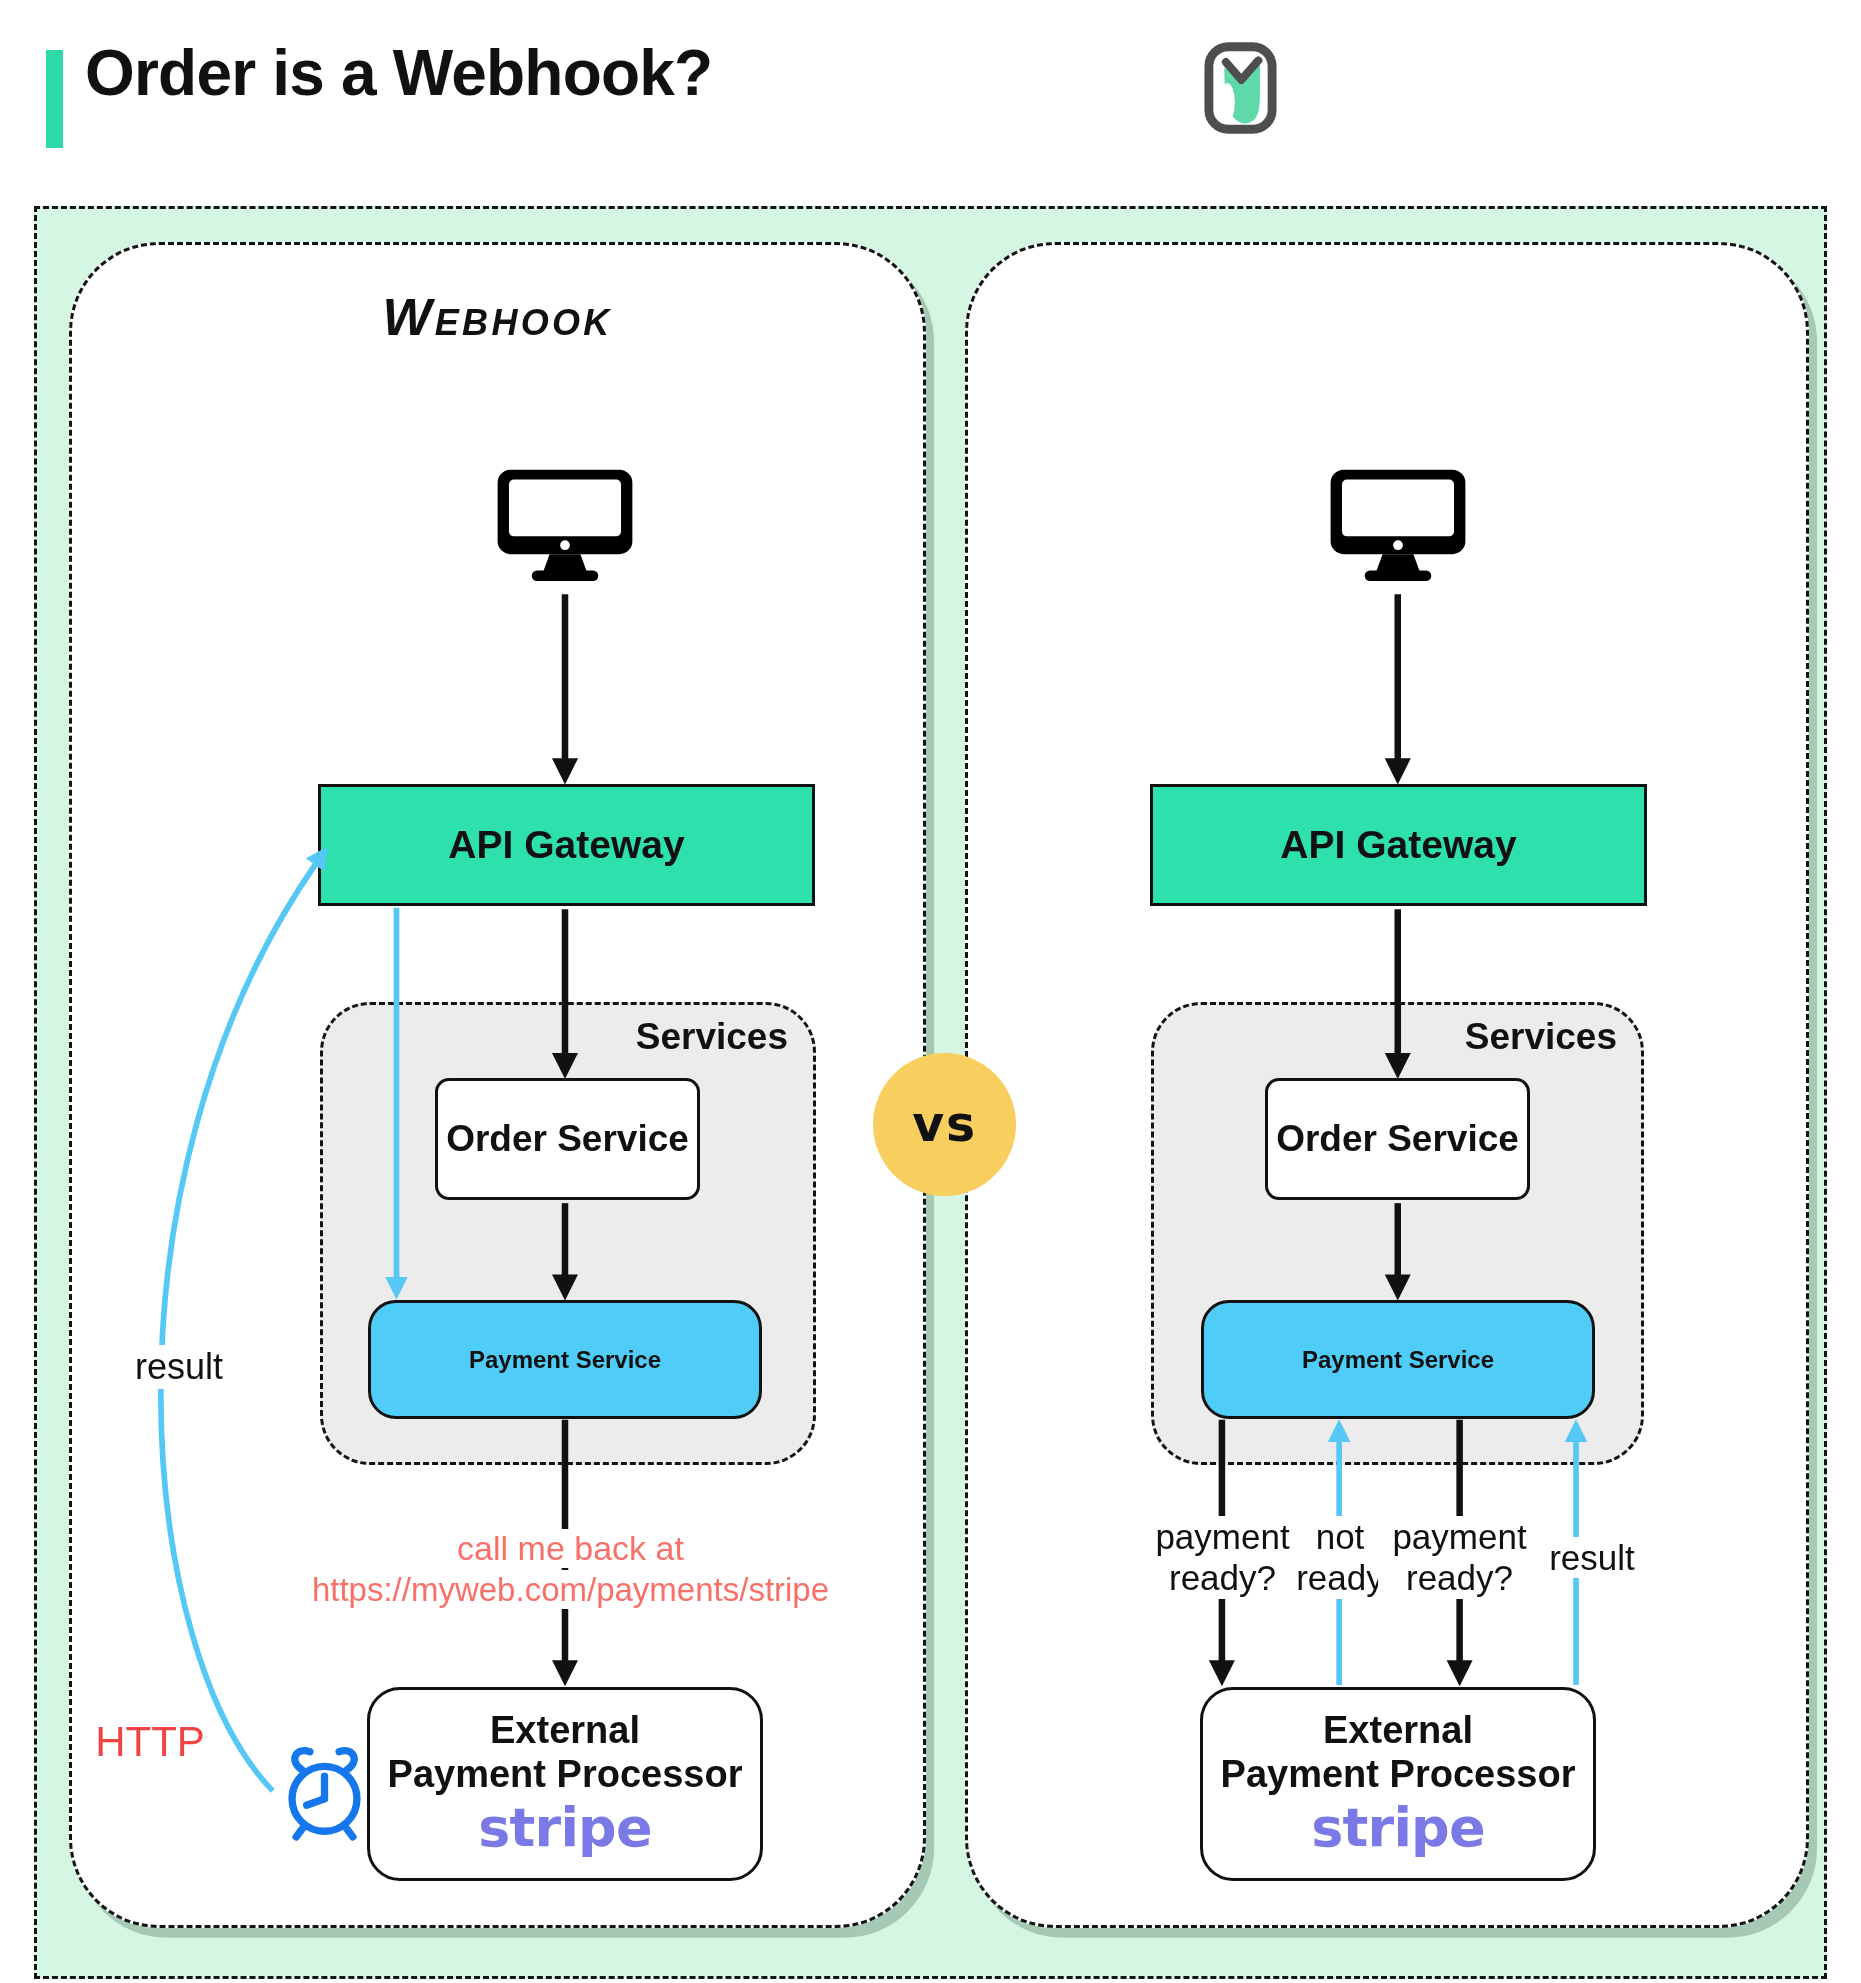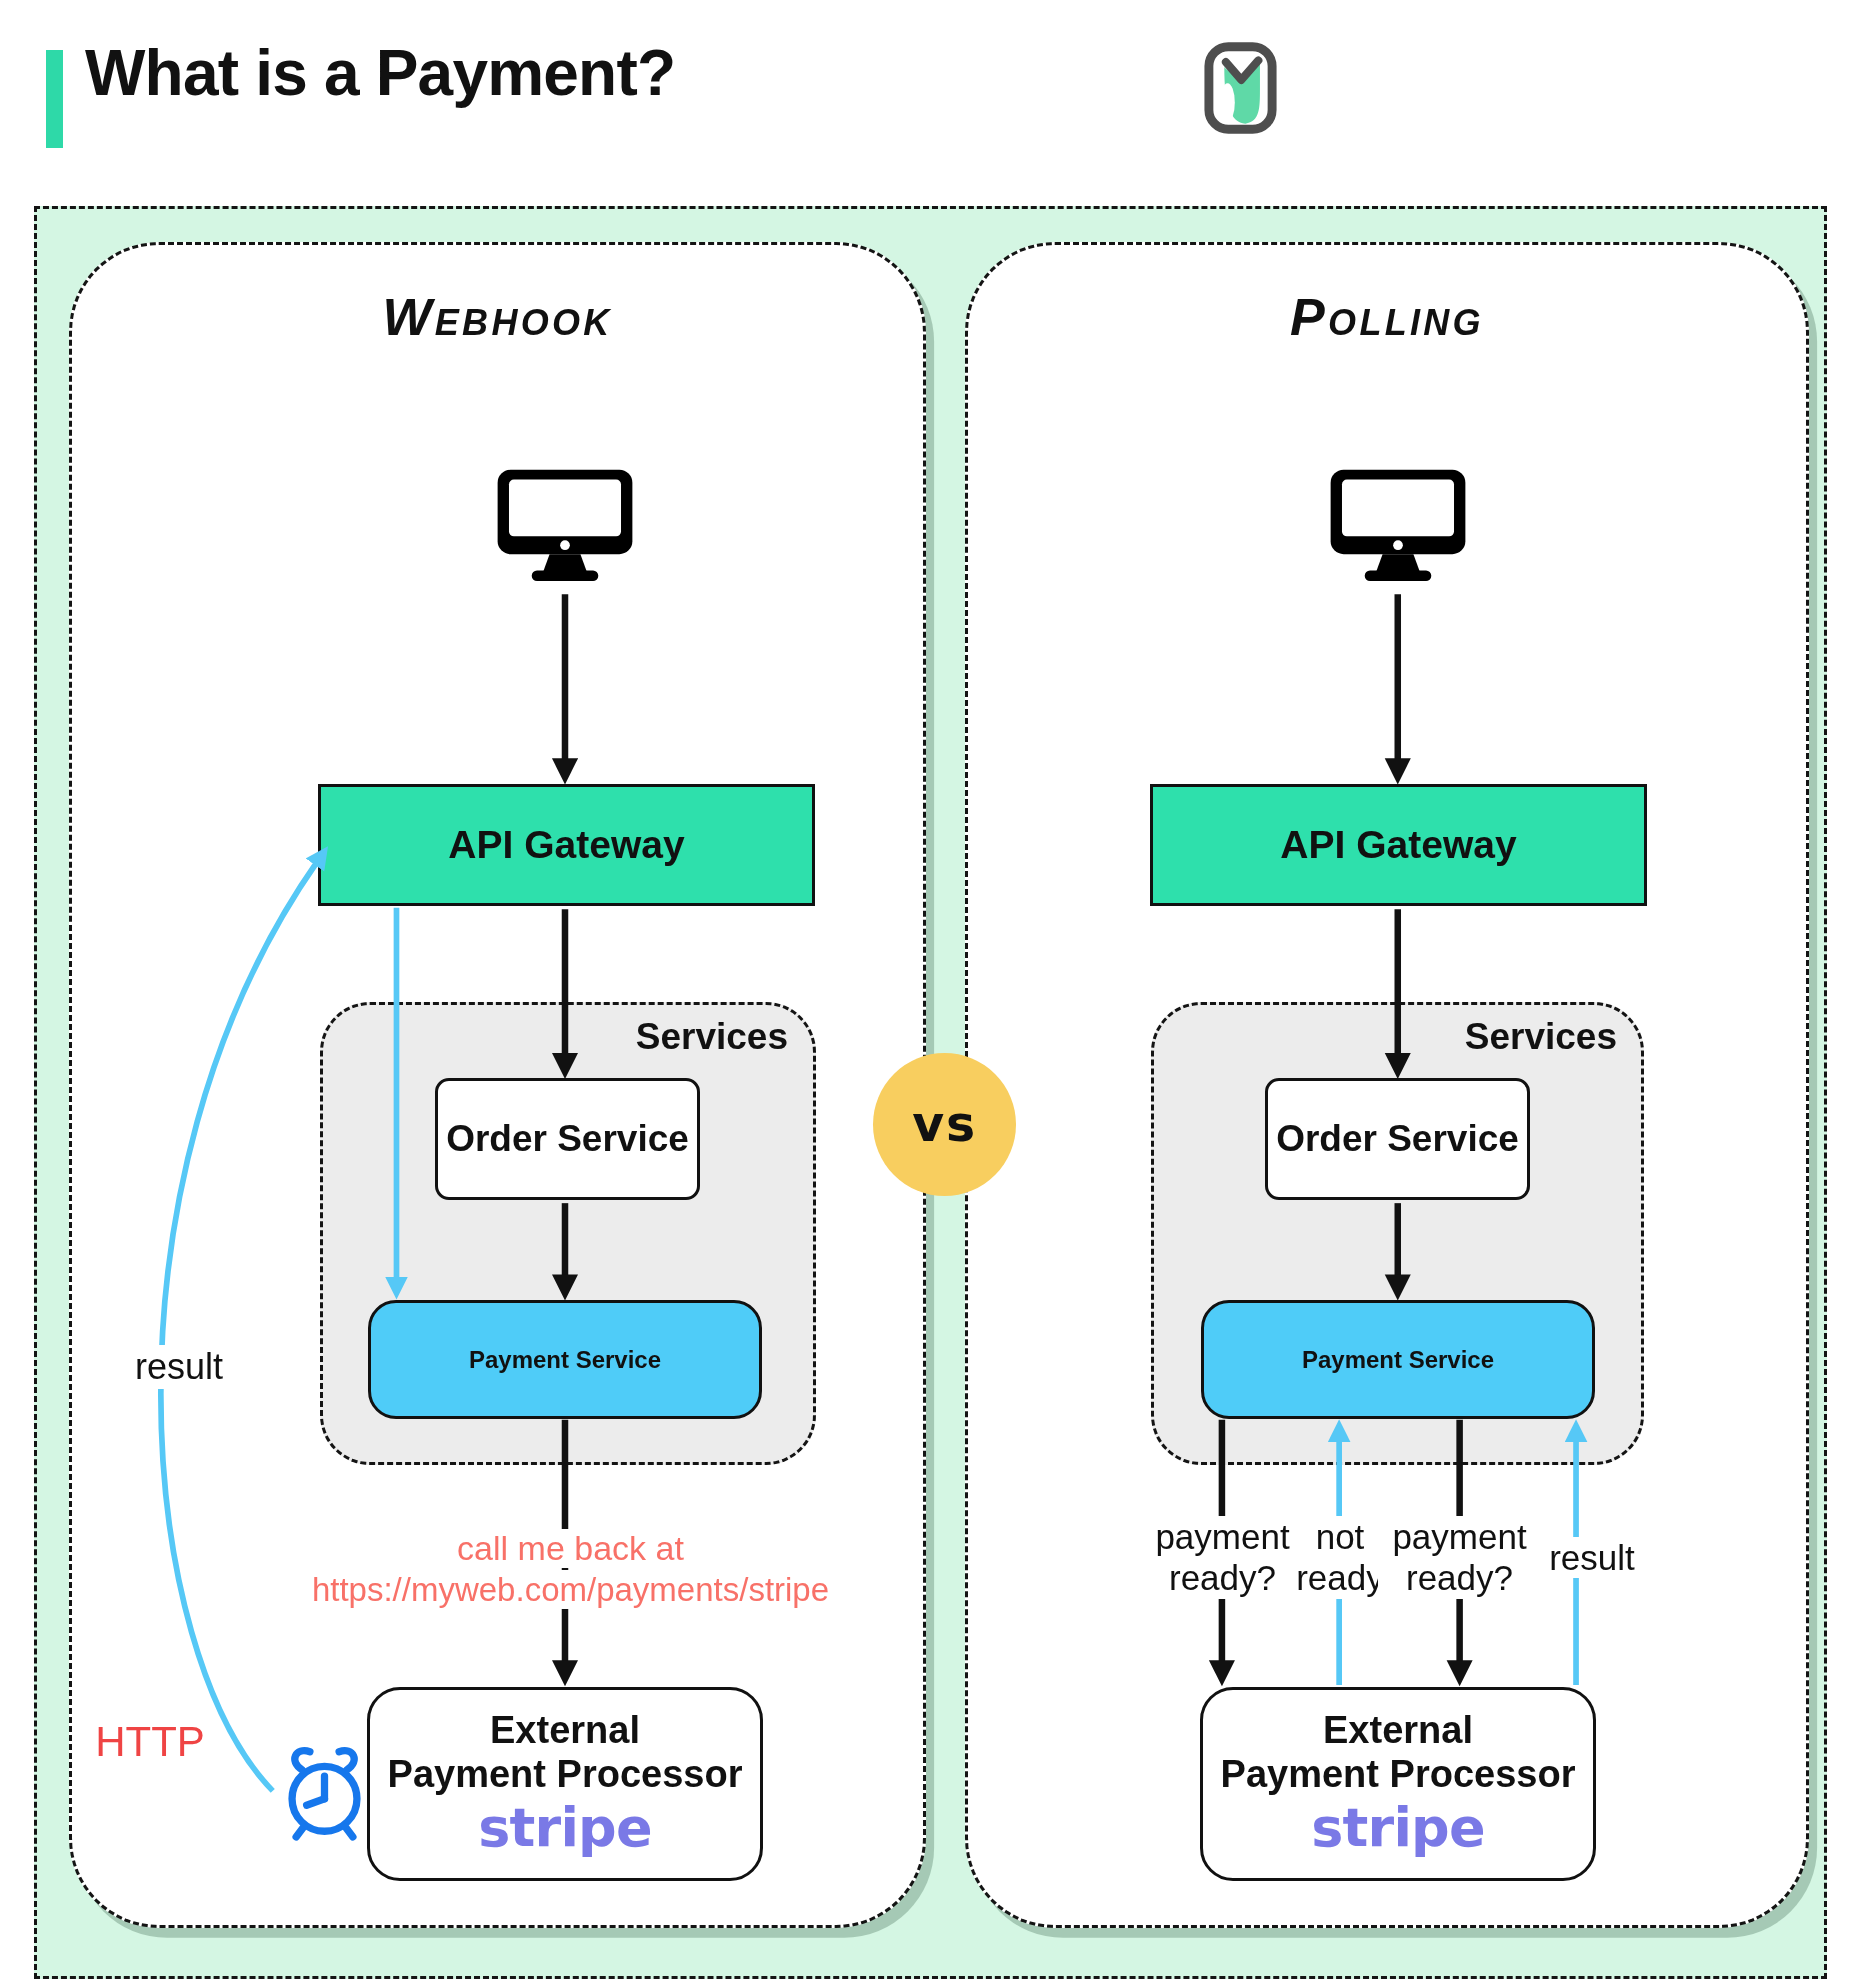--- a/index.html
+++ b/index.html
@@ -83,36 +83,35 @@
     font-size:49px;font-weight:600;letter-spacing:1.6px;z-index:70;
     font-family:"DejaVu Sans",sans-serif;
   }
 </style>
 </head>
 <body>
 
 <div id="stage">
 
   <div class="abs" id="accent-bar"></div>
-  <div class="abs" id="page-title">What is a Payment?</div>
+  <div class="abs" id="page-title">Order is a Webhook?</div>
   <div class="abs" id="site-logo">
     <svg width="75" height="94" viewBox="0 0 92 116">
       <rect x="7" y="7" width="78" height="102" rx="24" fill="#ffffff" stroke="#4e4e4e" stroke-width="11"></rect>
       <path d="M26 32 C 26 80 34 100 52 102 C 70 100 70 82 70 60 L70 26 C 62 42 50 46 42 42 C 34 39 28 35 26 32 Z" fill="#5fd9a7"></path>
       <path d="M28 26 L47 48 L68 24" stroke="#4e4e4e" stroke-width="10" fill="none" stroke-linejoin="round" stroke-linecap="round"></path>
       <ellipse cx="30" cy="76" rx="9" ry="24" fill="#ffffff"></ellipse>
     </svg>
   </div>
 
   <div class="abs" id="outer"></div>
 
   <div class="abs panel" id="panel-webhook"></div>
   <div class="abs panel" id="panel-polling"></div>
   <div class="abs panel-title" id="title-webhook">Webhook</div>
-  <div class="abs panel-title" id="title-polling">Polling</div>
 
   <div class="abs" id="monitor-webhook">
     <svg width="138" height="122" viewBox="0 0 170 150">
       <rect x="2" y="2" width="166" height="104" rx="16" fill="#000"></rect>
       <rect x="16" y="14" width="138" height="70" rx="6" fill="#fff"></rect>
       <circle cx="85" cy="95" r="6" fill="#fff"></circle>
       <path d="M66 106 L104 106 L112 128 L58 128 Z" fill="#000"></path>
       <rect x="44" y="126" width="82" height="13" rx="6.5" fill="#000"></rect>
     </svg>
   </div>

